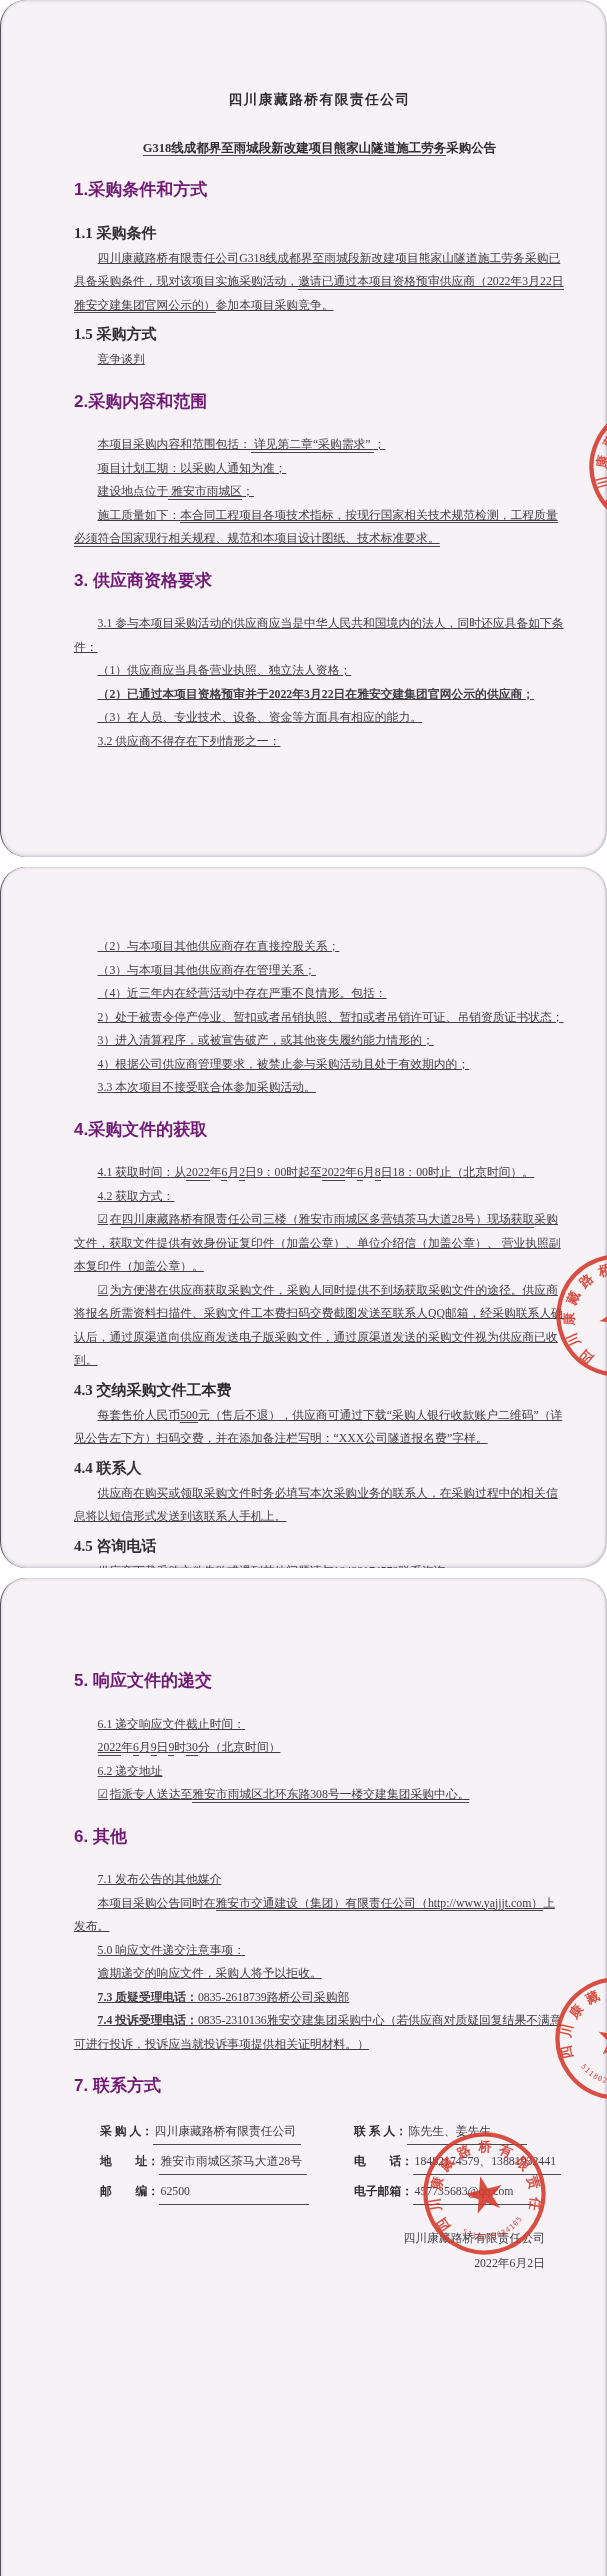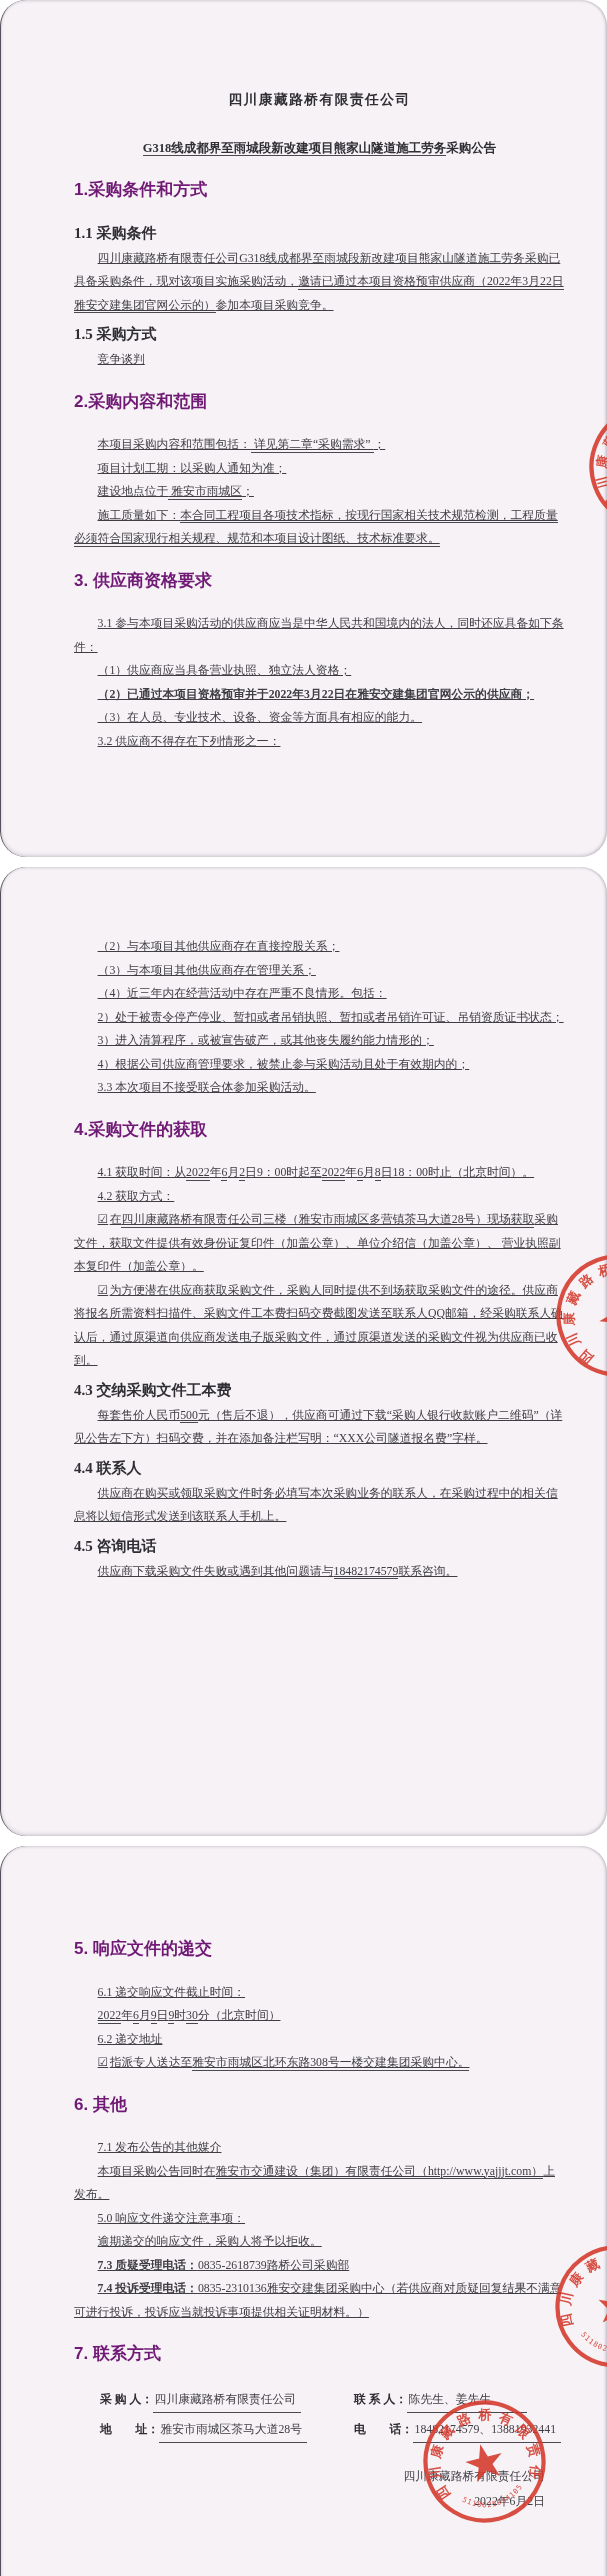--- a/index.html
+++ b/index.html
@@ -1,21 +1,21 @@
 <!DOCTYPE html>
 <html style="font-size:12px"><head>
 <meta charset="utf-8">
 <style>
   html,body{margin:0;padding:0;background:#ffffff;}
   body{width:607px;font-family:"Liberation Serif","DejaVu Serif",serif;color:#3f3e44;}
   .page{position:relative;overflow:hidden;background:#f6f2f6;margin-bottom:10px;
         border-left:1.5px solid #55515c;
         box-shadow:inset -1.5px 0 2.3px rgba(120,110,125,.28), inset 0 -2.3px 3.8px rgba(120,110,125,.20), inset 0 1.5px 2.3px rgba(120,110,125,.12);border-radius:26px;}
   .page-1{height:857px;}
-  .page-2{height:969px;}
+  .page-2{height:701px;}
   .page-3{height:1070px;margin-bottom:16px;}
   .content{padding:0 42px 0 73px;font-size:11.8px;line-height:23.5px;}
   .page-1 .content{padding-top:88px;}
   .page-2 .content{padding-top:68px;}
   .page-3 .content{padding-top:73px;}
   .doc-title{text-align:center;font-size:13.7px;font-weight:bold;color:#2f2e34;letter-spacing:1.5px;}
   .doc-subtitle{text-align:center;font-size:12.5px;font-weight:bold;color:#2f2e34;margin-top:25px;}
   .h1{font-size:17px;font-weight:bold;color:#701a75;margin:18px 0 20px;font-family:"Liberation Sans","DejaVu Sans",sans-serif;}
   .h2{font-size:15px;font-weight:bold;color:#2f2e34;margin:6px 0 1.5px;}
   .para{margin:0;text-decoration:underline;}
@@ -116,20 +116,24 @@
       <div class="h1">7. 联系方式</div>
       <div class="contacts">
         <div class="crow">
           <div class="ccell"><span class="clabel">采 购 人：</span><span class="cv">四川康藏路桥有限责任公司</span></div>
           <div class="ccell"><span class="clabel">联 系 人：</span><span class="cv">陈先生、姜先生</span></div>
         </div>
         <div class="crow">
           <div class="ccell"><span class="clabel">地　　址：</span><span class="cv">雅安市雨城区茶马大道28号</span></div>
           <div class="ccell"><span class="clabel">电　　话：</span><span class="cv">18482174579、13881932441</span></div>
         </div>
+        <div class="crow">
+          <div class="ccell"><span class="clabel">邮　　编：</span><span class="cv cv-wide">62500</span></div>
+          <div class="ccell"><span class="clabel">电子邮箱：</span><span class="cv">457735683@qq.com</span></div>
+        </div>
       </div>
       <div class="sig">
         <div>四川康藏路桥有限责任公司</div>
         <div>2022年6月2日</div>
       </div>
     </div>
 <svg class="seal" width="131" height="131" viewBox="0 0 200 200" style="left: 550px; top: 395px; transform: rotate(8deg);">
       <defs>
         <path id="ta2" d="M 38 138 A 70 70 0 1 1 162 138" fill="none"></path>
         <path id="tb2" d="M 52 150 A 68 68 0 0 0 148 150" fill="none"></path>

